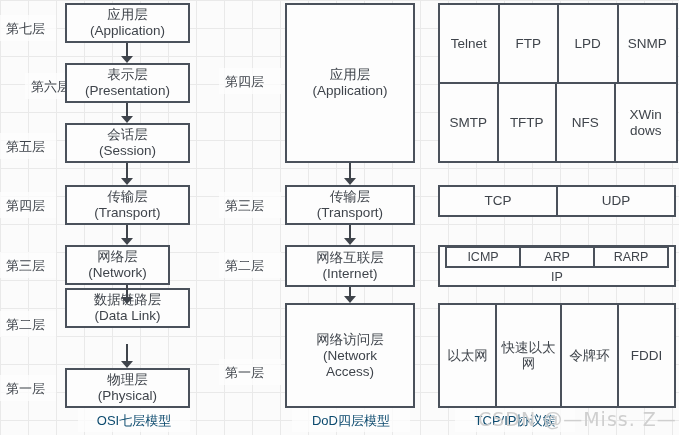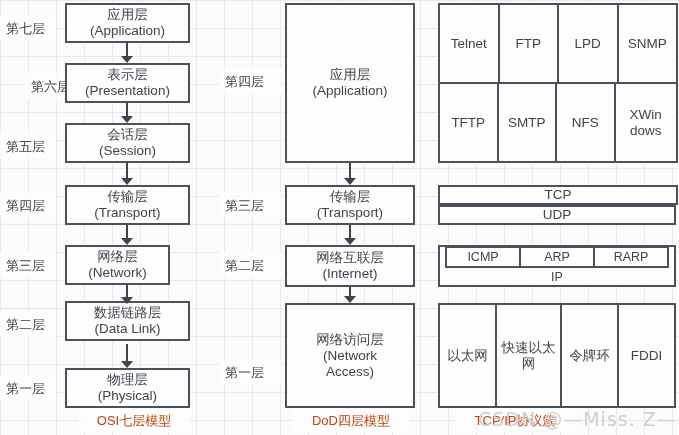--- a/index.html
+++ b/index.html
@@ -46,21 +46,21 @@
     padding:4px 6px;
     white-space:nowrap;
   }
 
   .caption{
     position:absolute;
     box-sizing:border-box;
     background:rgba(252,252,252,0.82);
     font-size:13px;
     line-height:15px;
-    color:#c2410c;
+    color:#0c4a6e;
     display:flex;
     align-items:center;
     justify-content:center;
     white-space:nowrap;
   }
 
   .arrow{
     position:absolute;
     width:12px;
   }
@@ -128,21 +128,21 @@
     <span class="en">(Session)</span>
   </div>
   <div class="node" style="left:65px;top:185px;width:125px;height:40px;">
     <span class="cn">传输层</span>
     <span class="en">(Transport)</span>
   </div>
   <div class="node" style="left:65px;top:245px;width:105px;height:40px;">
     <span class="cn">网络层</span>
     <span class="en">(Network)</span>
   </div>
-  <div class="node" style="left:65px;top:301px;width:125px;height:40px;">
+  <div class="node" style="left:65px;top:288px;width:125px;height:40px;">
     <span class="cn">数据链路层</span>
     <span class="en">(Data Link)</span>
   </div>
   <div class="node" style="left:65px;top:368px;width:125px;height:40px;">
     <span class="cn">物理层</span>
     <span class="en">(Physical)</span>
   </div>
 
   <div class="arrow" style="left:121px;top:43px;height:20px;">
     <div class="shaft" style="height:13px;"></div>
@@ -210,28 +210,28 @@
   <div class="caption" style="left:292px;top:408px;width:118px;height:24px;">DoD四层模型</div>
 
   <div class="rowstack" style="left:438px;top:3px;width:238px;height:160px;">
     <div class="r" style="height:81px;">
       <div class="cell" style="height:81px;">Telnet</div>
       <div class="cell" style="height:81px;">FTP</div>
       <div class="cell" style="height:81px;">LPD</div>
       <div class="cell" style="height:81px;">SNMP</div>
     </div>
     <div class="r" style="height:81px;">
+      <div class="cell" style="height:81px;">SMTP</div>
       <div class="cell" style="height:81px;">TFTP</div>
-      <div class="cell" style="height:81px;">SMTP</div>
       <div class="cell" style="height:81px;">NFS</div>
       <div class="cell" style="height:81px;width:58px;padding:0 2px;">XWin dows</div>
     </div>
   </div>
 
-  <div class="grid-group" style="left:438px;top:185px;width:238px;height:32px;flex-direction:column;">
+  <div class="grid-group" style="left:438px;top:185px;width:238px;height:32px;">
     <div class="cell">TCP</div>
     <div class="cell">UDP</div>
   </div>
 
   <div class="node" style="left:438px;top:245px;width:238px;height:42px;padding:0;display:block;">
     <div style="display:flex;width:100%;height:22px;box-sizing:border-box;padding:0 5px;">
       <div class="cell" style="height:22px;font-size:12.5px;margin-top:-1px;">ICMP</div>
       <div class="cell" style="height:22px;font-size:12.5px;margin-top:-1px;">ARP</div>
       <div class="cell" style="height:22px;font-size:12.5px;margin-top:-1px;">RARP</div>
     </div>

